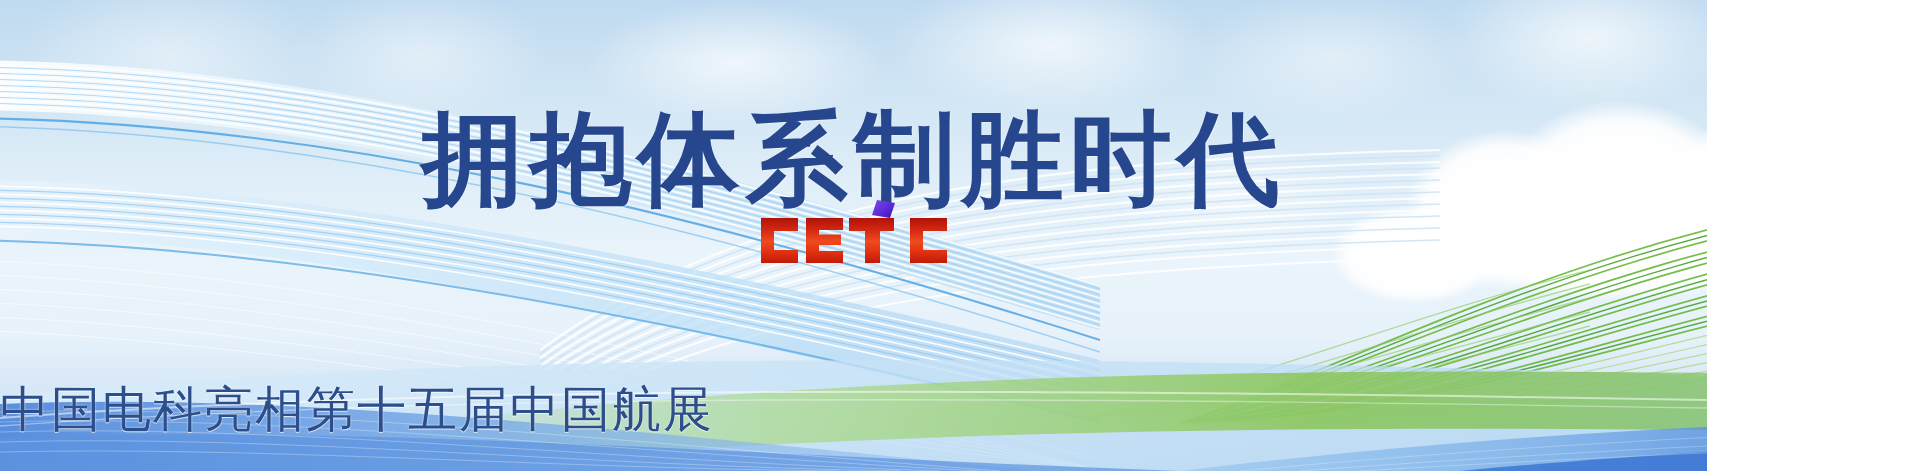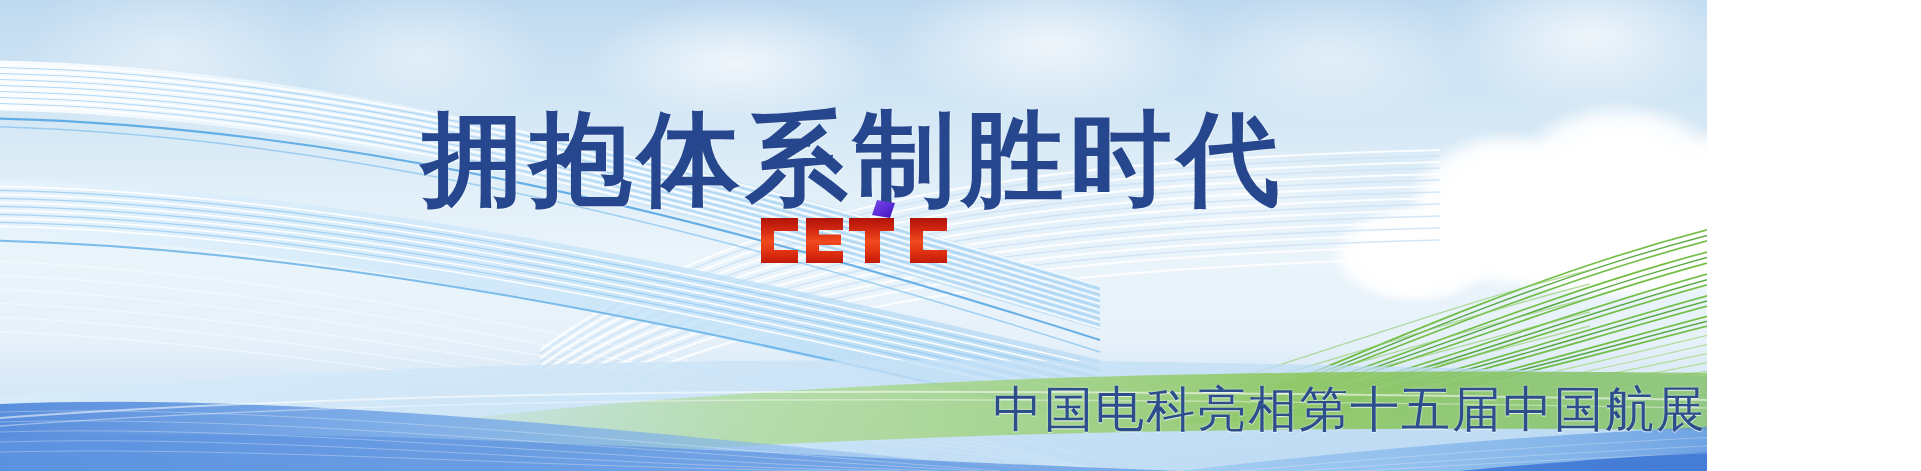--- a/index.html
+++ b/index.html
@@ -69,21 +69,21 @@
     width:200px;
     height:74px;
   }
   #logo svg{display:block;width:100%;height:100%;}
 
   
   #subtitle{
     position:absolute;
     left:0; right:0;
     top:343px;
-    text-align:right;
+    text-align:left;
     font-size:49px;
     line-height:1.05;
     font-weight:normal;
     letter-spacing:2px;
     color:#2C4F8C;
     text-shadow:0 0 2px rgba(255,255,255,.80), 0 1px 0 rgba(255,255,255,.60);
     white-space:nowrap;
     font-family:"DejaVu Sans","Liberation Sans",sans-serif;
   }
 </style>

